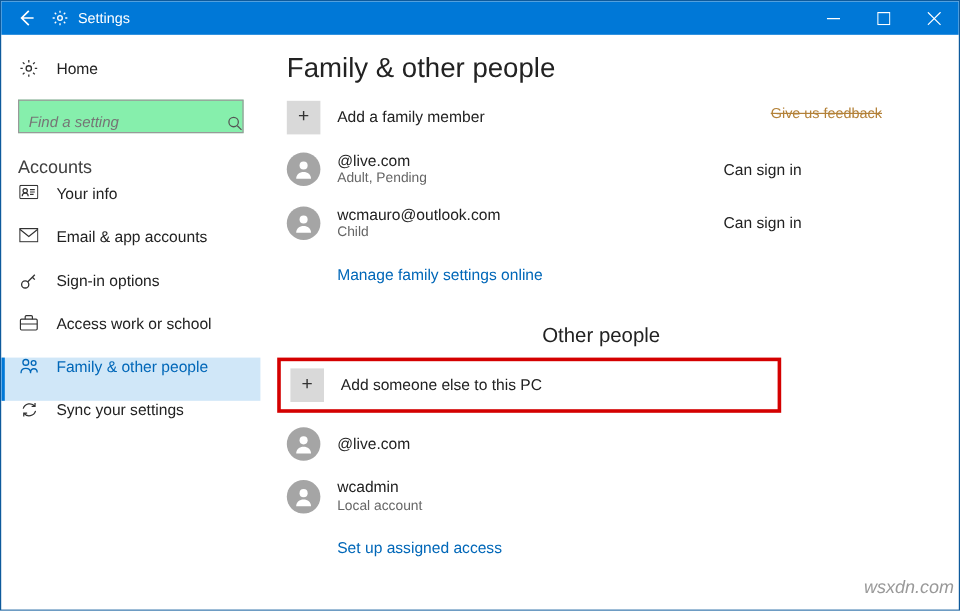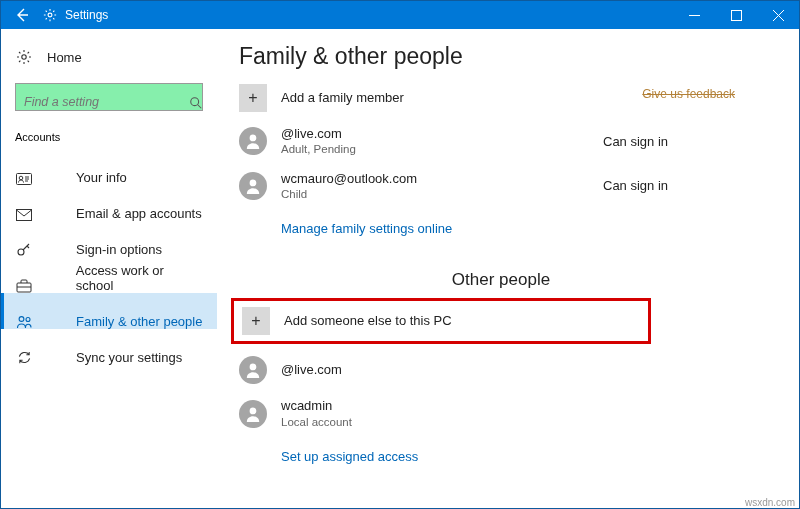--- a/index.html
+++ b/index.html
@@ -22,23 +22,23 @@
   .left { width: 216px; padding: 10px 0 0 0; display: flex; flex-direction: column; }
   .home-row { display: flex; align-items: center; height: 36px; padding: 0 14px; }
   .home-row .icon { width: 18px; margin-right: 14px; display: flex; align-items: center; justify-content: center; }
   .home-row .label { font-size: 13px; }
 
   .search-wrap { padding: 8px 14px 12px 14px; }
   .search { height: 28px; border: 1px solid #999; display: flex; align-items: flex-end; padding: 0 6px; background: #86efac; }
   .search input { border: 0; outline: 0; flex: 1; font-size: 12.5px; font-style: italic; color: #666; background: transparent; }
   .search .mag { color: #555; }
 
-  .section-label { padding: 8px 14px 6px 14px; color: #000000; font-size: 11px; }
-
-  .nav-item { display: flex; align-items: flex-end; height: 36px; padding: 0 14px; position: relative; cursor: default; gap: 29px; }
+  .section-label { padding: 8px 14px 6px 14px; color: #404040; font-size: 15px; }
+
+  .nav-item { display: flex; align-items: flex-start; height: 36px; padding: 0 14px; position: relative; cursor: default; }
   .nav-item .icon { width: 18px; margin-right: 14px; display: flex; align-items: center; justify-content: center; color: #333; }
   .nav-item.active { background: #d0e7f8; color: #0067b8; }
   .nav-item.active::before { content: ""; position: absolute; left: 0; top: 0; bottom: 0; width: 3px; background: #0078d7; }
   .nav-item.active .icon { color: #0067b8; }
 
   
   .content { flex: 1; padding: 8px 36px 10px 22px; overflow: hidden; position: relative; }
   .feedback-link { position: absolute; right: 64px; top: 58px; color: #a16207; font-size: 12px; text-decoration: line-through; opacity: 0.8; text-align: center; }
   h1 { font-weight: 400; font-size: 23px; margin: 6px 0 14px 0; }
   .entry { display: flex; align-items: center; margin-bottom: 14px; }
@@ -49,21 +49,21 @@
   .entry .secondary { font-size: 11.5px; color: #666; }
   .entry .status { width: 160px; font-size: 13px; }
   .linkish { color: #0067b8; font-size: 13px; margin: 6px 0 20px 42px; display: inline-block; }
 
   h2 { font-weight: 400; font-size: 17px; margin: 14px 0 8px 0; text-align: center; }
   .desc { font-size: 13px; color: #222; max-width: 430px; line-height: 1.4; margin-bottom: 14px; }
 
   .highlight-box { border: 3px solid #d40000; padding: 6px 8px; margin: 0 0 12px -8px; max-width: 420px; }
   .highlight-box .entry { margin: 0; }
 
-  .watermark { position: absolute; right: 4px; bottom: 0; font-size: 10px; color: #999; }
+  .watermark { position: absolute; right: 4px; bottom: 10px; font-size: 15px; color: #999; font-style: italic; }
 
   svg { display: block; }
 </style>
 </head>
 <body>
 
 <div class="window">
 
   <div class="titlebar">
     <div class="back">

